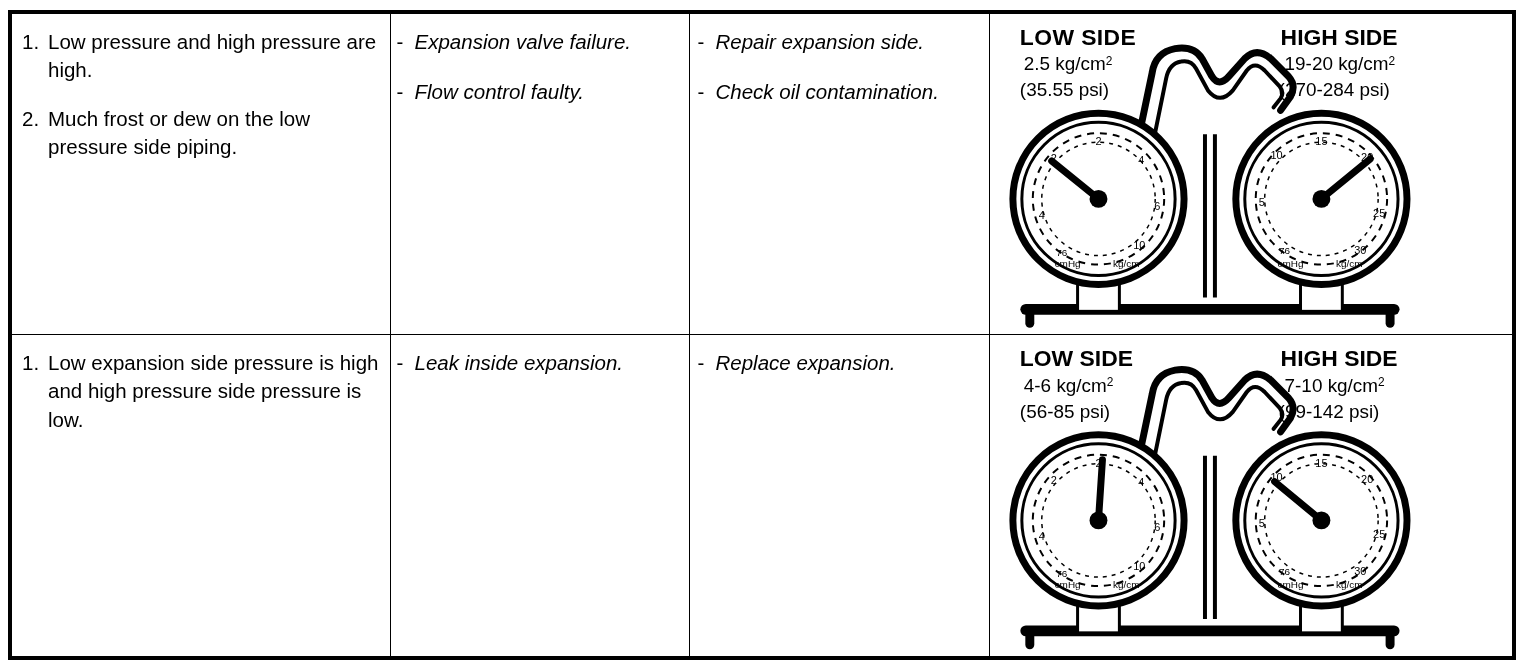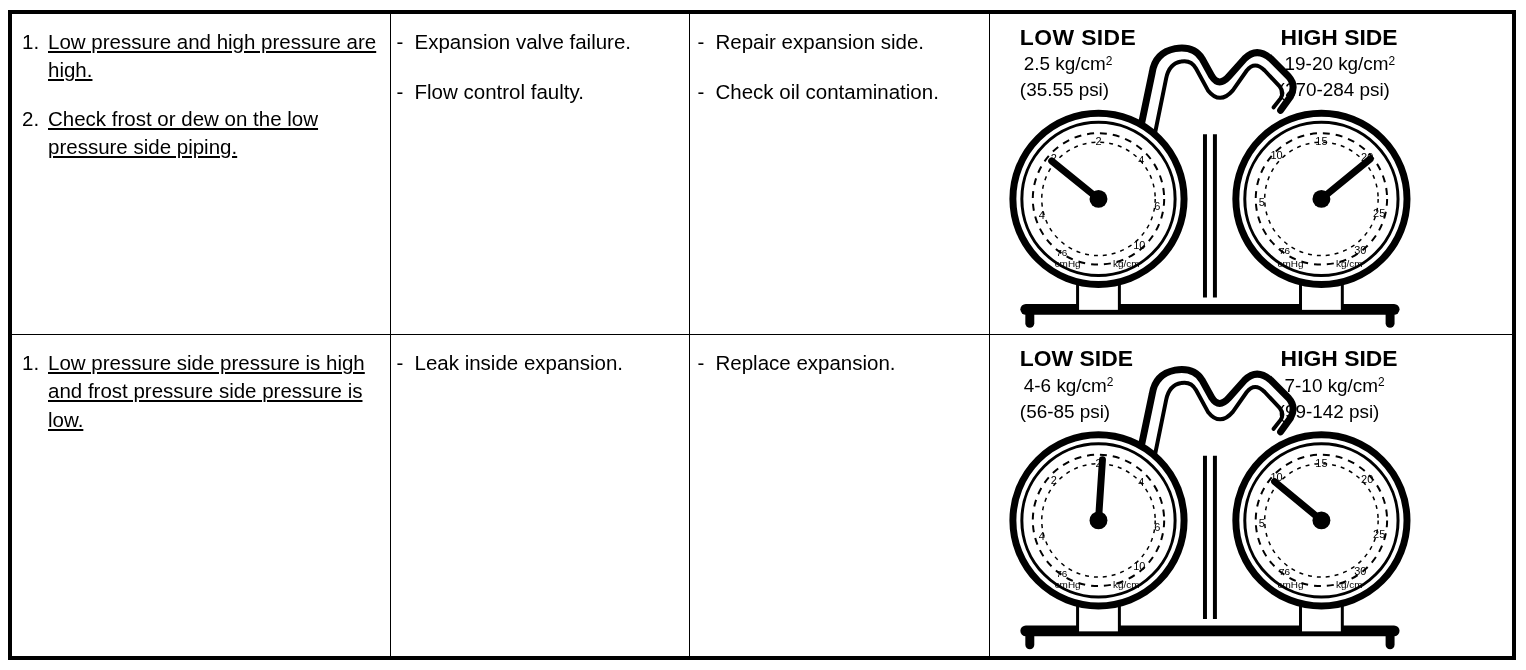--- a/index.html
+++ b/index.html
@@ -72,42 +72,41 @@
     margin-bottom: 20px;
   }
   .sym-item:last-child { margin-bottom: 0; }
   .sym-num {
     flex: 0 0 auto;
     width: 26px;
     text-align: left;
   }
   .sym-text {
     flex: 1 1 auto;
-    text-decoration: underline;
   }
 
   
   .dash-list {
     list-style: none;
     margin: 0;
     padding: 0;
   }
   .dash-item {
     display: flex;
     align-items: flex-start;
     font-size: 20.5px;
     line-height: 1.38;
     margin-bottom: 22px;
   }
   .dash-item:last-child { margin-bottom: 0; }
   .dash-mark {
     flex: 0 0 auto;
     width: 18px;
   }
-  .dash-text { flex: 1 1 auto; }
+  .dash-text { flex: 1 1 auto; font-style: italic; }
 
   .cause-cell .cell-pad { padding-left: 6px; }
   .remedy-cell .cell-pad { padding-left: 8px; }
 
   
   .gauge-fig {
     position: relative;
     width: 100%;
     height: 100%;
   }
@@ -141,21 +140,21 @@
 
         <td class="symptom-cell">
           <div class="cell-pad">
             <ul class="sym-list">
               <li class="sym-item">
                 <span class="sym-num">1.</span>
                 <span class="sym-text">Low pressure and high pressure are high.</span>
               </li>
               <li class="sym-item">
                 <span class="sym-num">2.</span>
-                <span class="sym-text">Check frost or dew on the low pressure side piping.</span>
+                <span class="sym-text">Much frost or dew on the low pressure side piping.</span>
               </li>
             </ul>
           </div>
         </td>
 
         <td class="cause-cell">
           <div class="cell-pad">
             <ul class="dash-list">
               <li class="dash-item">
                 <span class="dash-mark">-</span>
@@ -271,21 +270,21 @@
         </td>
       </tr>
 
       <tr class="row-two">
 
         <td class="symptom-cell">
           <div class="cell-pad">
             <ul class="sym-list">
               <li class="sym-item">
                 <span class="sym-num">1.</span>
-                <span class="sym-text">Low pressure side pressure is high and frost pressure side pressure is low.</span>
+                <span class="sym-text">Low expansion side pressure is high and high pressure side pressure is low.</span>
               </li>
             </ul>
           </div>
         </td>
 
         <td class="cause-cell">
           <div class="cell-pad">
             <ul class="dash-list">
               <li class="dash-item">
                 <span class="dash-mark">-</span>

